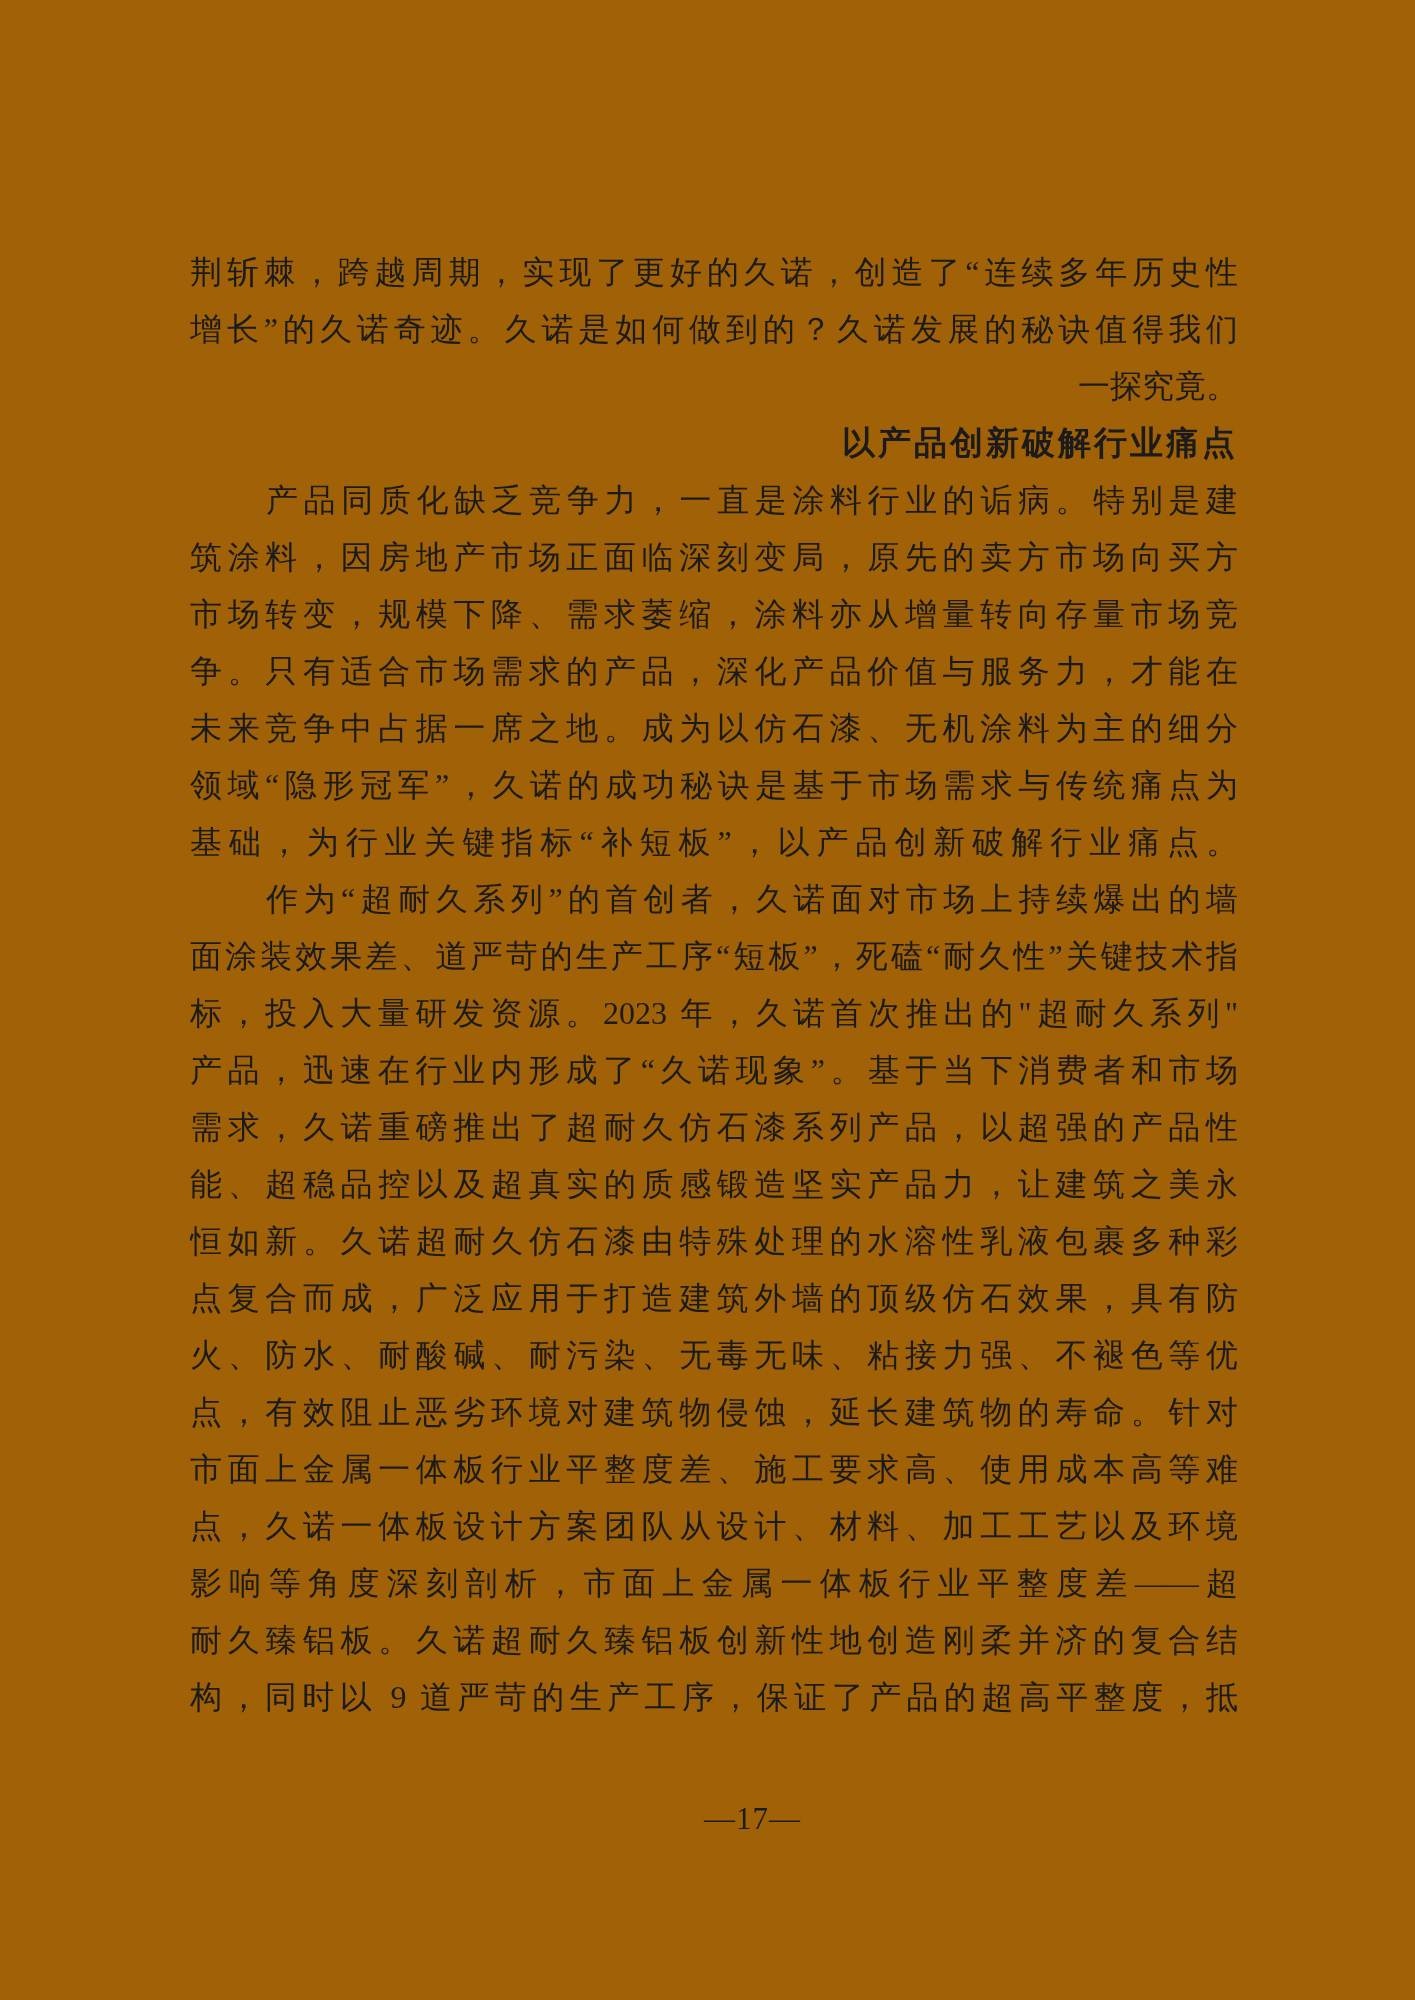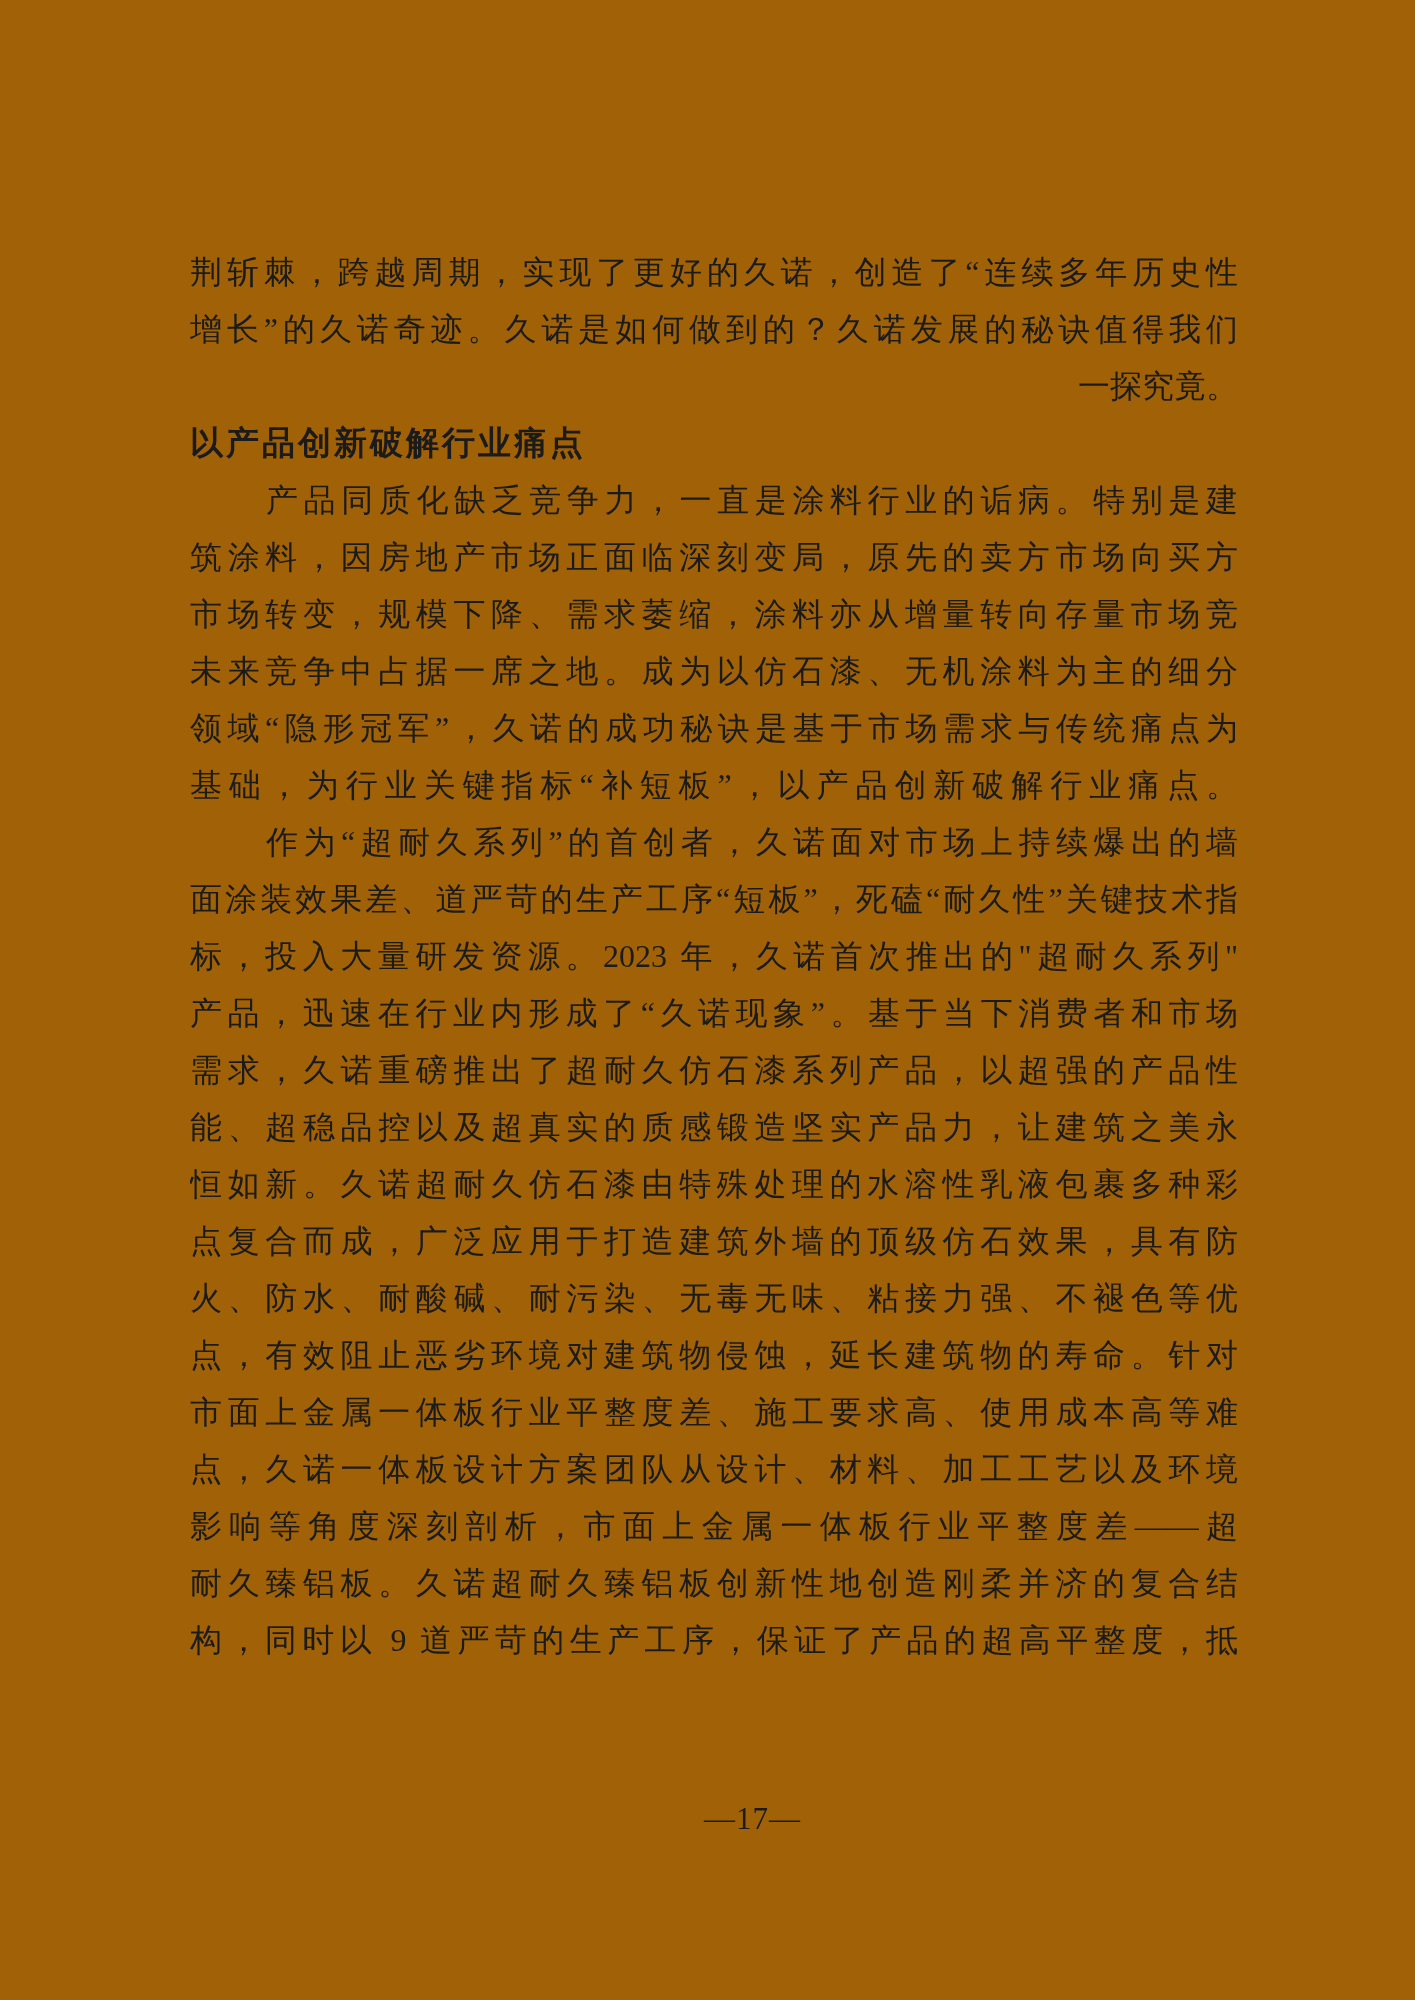--- a/index.html
+++ b/index.html
@@ -35,21 +35,21 @@
     text-justify: inter-character;
   }
   .line.indent {
     text-indent: 76px;
   }
   .heading {
     font-size: 33px;
     font-weight: bold;
     line-height: 57px;
     height: 57px;
-    text-align: left;
+    text-align: right;
     letter-spacing: 3px;
     overflow: hidden;
   }
   .footer {
     position: absolute;
     left: 0;
     top: 1799px;
     width: 100%;
     text-align: center;
     font-size: 31px;
@@ -66,20 +66,21 @@
     <div>
         <div class="line justify">荆斩棘，跨越周期，实现了更好的久诺，创造了“连续多年历史性</div>
         <div class="line justify">增长”的久诺奇迹。久诺是如何做到的？久诺发展的秘诀值得我们</div>
         <div class="line">一探究竟。</div>
       </div>
     <div class="heading">以产品创新破解行业痛点</div>
     <div>
         <div class="line justify indent">产品同质化缺乏竞争力，一直是涂料行业的诟病。特别是建</div>
         <div class="line justify">筑涂料，因房地产市场正面临深刻变局，原先的卖方市场向买方</div>
         <div class="line justify">市场转变，规模下降、需求萎缩，涂料亦从增量转向存量市场竞</div>
+        <div class="line justify">争。只有适合市场需求的产品，深化产品价值与服务力，才能在</div>
         <div class="line justify">未来竞争中占据一席之地。成为以仿石漆、无机涂料为主的细分</div>
         <div class="line justify">领域“隐形冠军”，久诺的成功秘诀是基于市场需求与传统痛点为</div>
         <div class="line justify">基础，为行业关键指标“补短板”，以产品创新破解行业痛点。</div>
       </div>
     <div>
         <div class="line justify indent">作为“超耐久系列”的首创者，久诺面对市场上持续爆出的墙</div>
         <div class="line justify">面涂装效果差、道严苛的生产工序“短板”，死磕“耐久性”关键技术指</div>
         <div class="line justify">标，投入大量研发资源。2023 年，久诺首次推出的"超耐久系列"</div>
         <div class="line justify">产品，迅速在行业内形成了“久诺现象”。基于当下消费者和市场</div>
         <div class="line justify">需求，久诺重磅推出了超耐久仿石漆系列产品，以超强的产品性</div>

